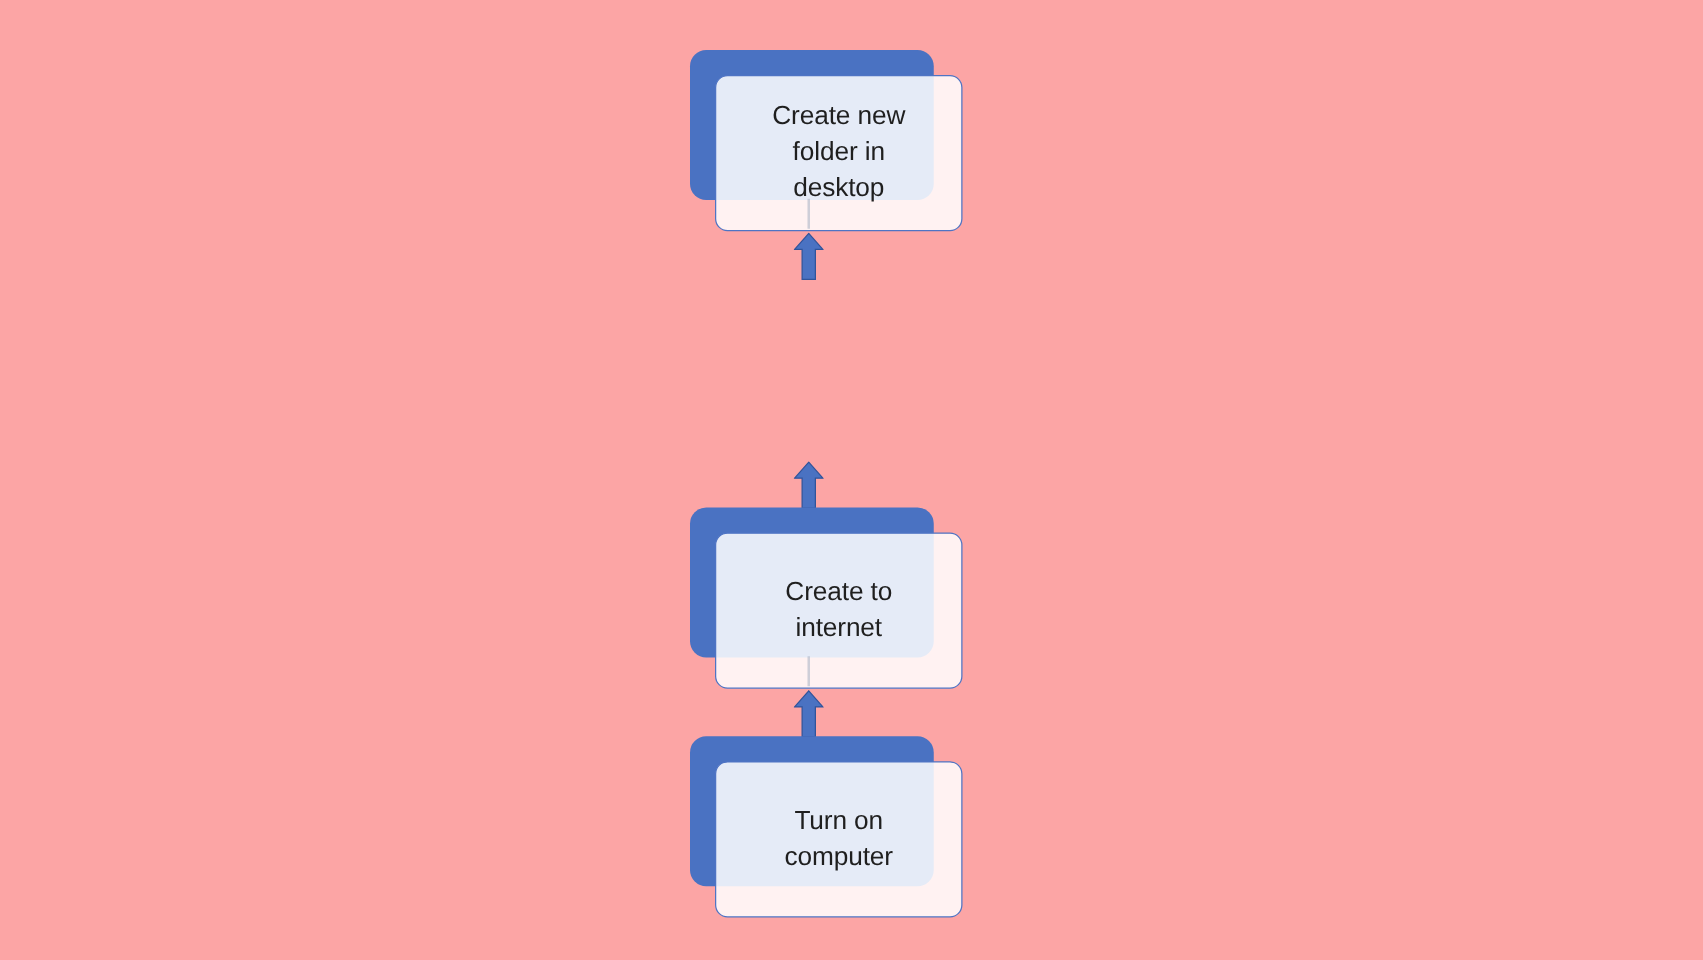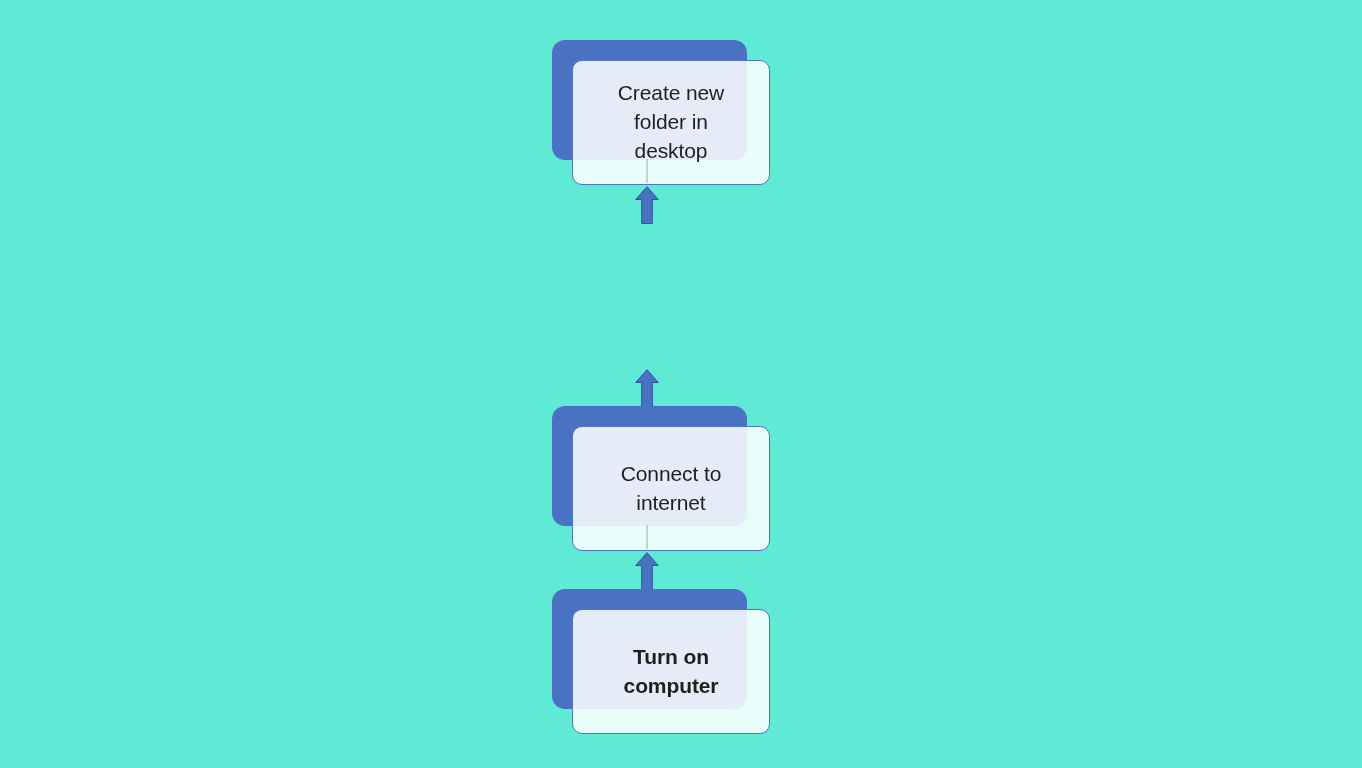--- a/index.html
+++ b/index.html
@@ -6,21 +6,21 @@
   html, body {
     margin: 0;
     padding: 0;
     background: #ffffff;
     font-family: "Liberation Sans", sans-serif;
   }
   .stage {
     position: relative;
     width: 1362px;
     height: 768px;
-    background: #5eead4;
+    background: #fca5a5;
     overflow: hidden;
   }
   .node {
     position: absolute;
     left: 552px;
     width: 218px;
     height: 145px;
     z-index: 2;
   }
   .node .shadow {
@@ -71,21 +71,21 @@
     width: 24px;
     height: 38px;
     z-index: 1;
   }
   .arrow-1 { top: 186px; }
   .arrow-2 { top: 369px; }
   .arrow-3 { top: 552px; }
   .node-1 { top: 40px; }
   .node-2 { top: 223px; }
   .node-3 { top: 406px; }
-  .node-4 { top: 589px; font-weight: bold; }
+  .node-4 { top: 589px; }
 </style>
 </head>
 <body>
 
 <div class="stage">
 
   <div class="node node-1">
     <div class="shadow"></div>
     <div class="connector"></div>
     <div class="box">
@@ -101,21 +101,21 @@
 
 
   <svg class="arrow arrow-2" viewBox="0 0 24 38">
     <polygon points="12,0.7 23.3,13.5 17.3,13.5 17.3,37.5 6.7,37.5 6.7,13.5 0.7,13.5" fill="#4a72c2" stroke="#30549b" stroke-width="1"></polygon>
   </svg>
 
   <div class="node node-3">
     <div class="shadow"></div>
     <div class="connector"></div>
     <div class="box">
-      <div class="label">Connect to
+      <div class="label">Create to
 internet</div>
     </div>
   </div>
 
   <svg class="arrow arrow-3" viewBox="0 0 24 38">
     <polygon points="12,0.7 23.3,13.5 17.3,13.5 17.3,37.5 6.7,37.5 6.7,13.5 0.7,13.5" fill="#4a72c2" stroke="#30549b" stroke-width="1"></polygon>
   </svg>
 
   <div class="node node-4">
     <div class="shadow"></div>

